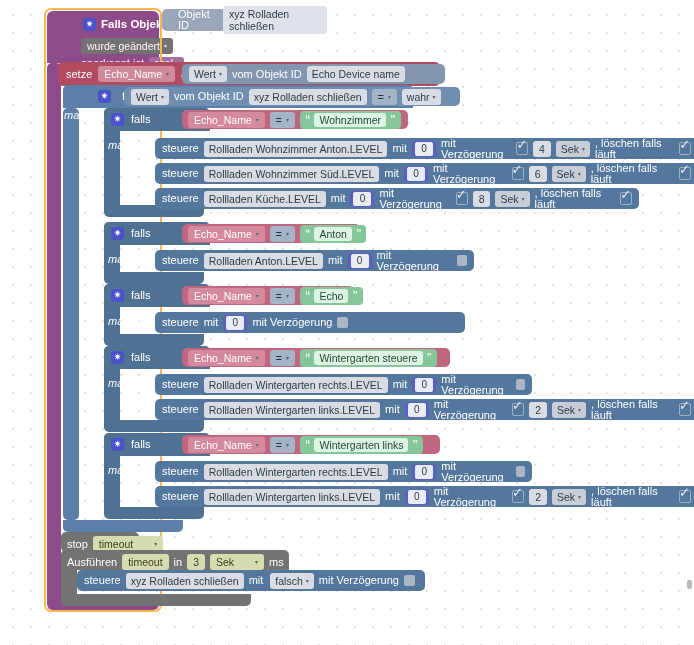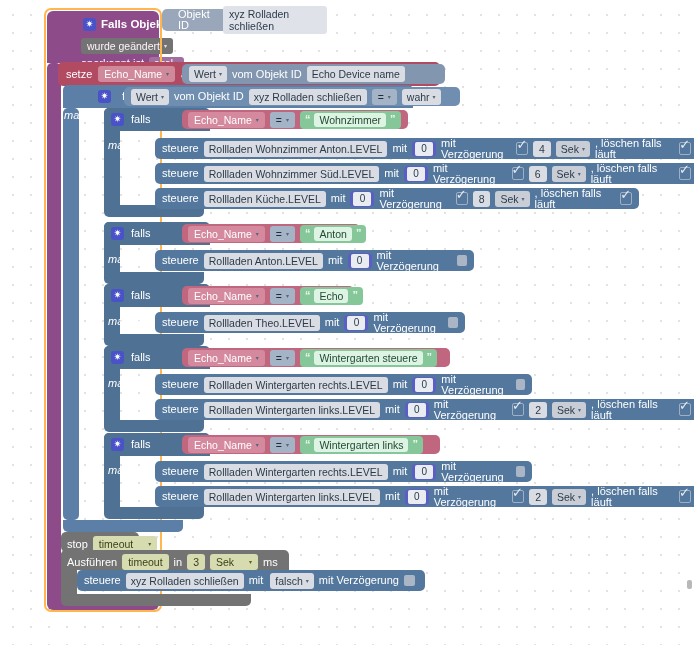--- a/index.html
+++ b/index.html
@@ -105,21 +105,21 @@
   .strpill .t{background:#ddf3e4;color:#224a31;border-radius:3px;padding:1px 5px;font-size:10.5px;}
   .epill{background:#d4899e;color:#ffffff;border-radius:3px;padding:2px 6px;font-size:10.5px;display:inline-flex;align-items:center;gap:4px;}
   .oppill{background:#a4b4c6;color:#1e2c3a;border-radius:3px;padding:2px 6px;font-size:10.5px;display:inline-flex;align-items:center;gap:4px;}
   .machelbl{position:absolute;font-size:11px;font-style:italic;}
 
   
   .steuere{position:absolute;height:21px;background:#54789d;border-radius:5px;display:flex;align-items:center;padding:0 7px;gap:5px;}
 
   
   .olive{position:absolute;background:#737373;border-radius:5px;}
-  .olivepill{background:#d7dbb0;color:#3b3f18;border-radius:3px;padding:2px 6px;font-size:10.5px;display:inline-flex;align-items:center;gap:15px;}
+  .olivepill{background:#d7dbb0;color:#3b3f18;border-radius:3px;padding:2px 6px;font-size:10.5px;display:inline-flex;align-items:center;gap:21px;}
   .olivepill .caret{color:#5d6226;}
 
   
   #sbar{position:absolute;right:2px;top:580px;width:5px;height:9px;background:#b8b8b8;border-radius:2px;}
 </style>
 </head>
 <body>
 
 <div class="canvas">
 
@@ -329,21 +329,20 @@
     </span>
     <span class="strpill">
       <span class="q">“</span>
       <span class="t">Echo</span>
       <span class="q">”</span>
     </span>
   </div>
   <div class="lbl machelbl" style="left:108px;top:316px;">mache</div>
   <div class="steuere" style="left:155px;top:312px;width:296px;">
     <span class="lbl">steuere</span>
-    <span class="pill">Rollladen Theo.LEVEL</span>
     <span class="lbl">mit</span>
     <span class="numf">
         <span>0</span>
       </span>
     <span class="lbl">mit Verzögerung</span>
     <span class="cbx"></span>
   </div>
 
   <div class="blk ifalls" style="left:104px;top:346px;width:16px;height:80px;"></div>
   <div class="blk ifalls" style="left:104px;top:346px;width:106px;height:23px;border-radius:5px 5px 0 0;">

